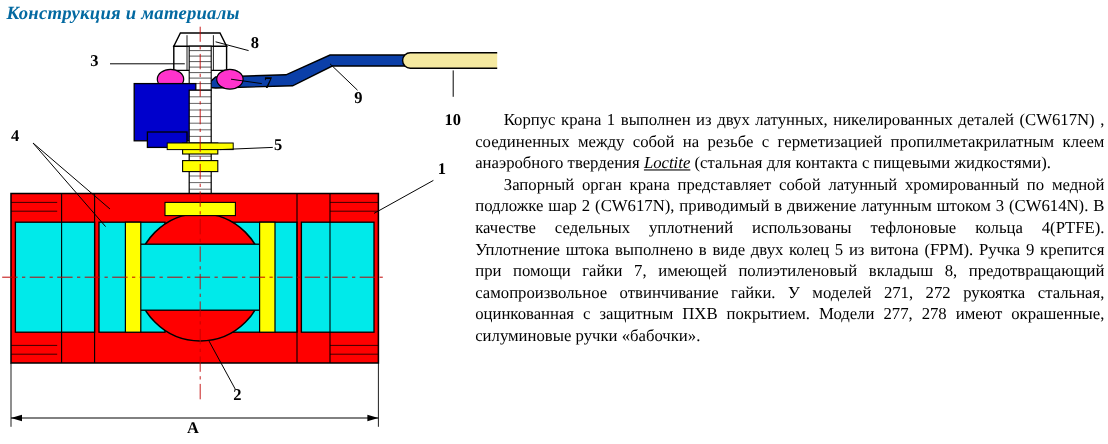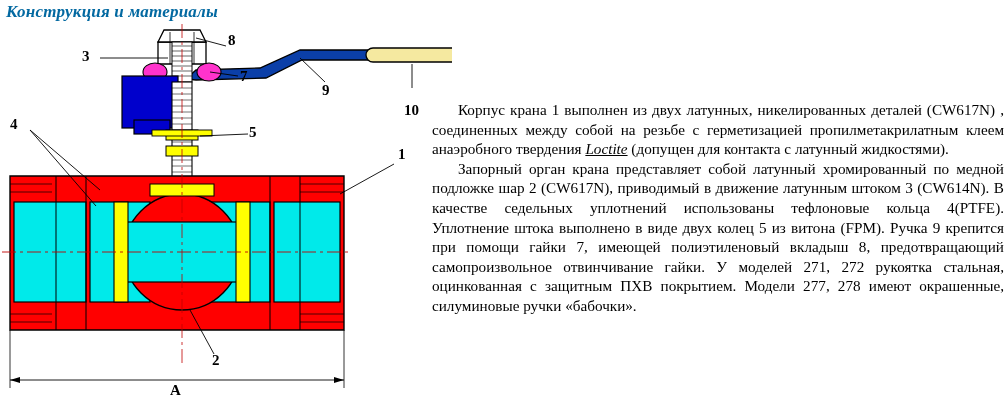--- a/index.html
+++ b/index.html
@@ -186,15 +186,15 @@
   <span class="lbl" style="left:10px; top:92px; font-weight:bold;">4</span>
   <span class="lbl" style="left:249px; top:100px; font-weight:bold;">5</span>
   <span class="lbl" style="left:240px; top:44px; font-weight:bold;">7</span>
   <span class="lbl" style="left:228px; top:8px; font-weight:bold;">8</span>
   <span class="lbl" style="left:322px; top:58px; font-weight:bold;">9</span>
   <span class="lbl" style="left:404px; top:62px; font-weight:bold;margin-top:16px;">10</span>
   <span class="lbl" style="left:170px; top:358px; font-weight:bold;">A</span>
 </div>
 
 <div id="text-column">
-  <p><span>Корпус крана 1 выполнен из двух латунных, никелированных деталей (CW617N) , соединенных между собой на резьбе с герметизацией пропилметакрилатным клеем анаэробного твердения </span><span class="ital">Loctite</span><span> (допущен для контакта с латунный жидкостями).</span></p>
+  <p><span>Корпус крана 1 выполнен из двух латунных, никелированных деталей (CW617N) , соединенных между собой на резьбе с герметизацией пропилметакрилатным клеем анаэробного твердения </span><span class="ital">Loctite</span><span> (стальная для контакта с пищевыми жидкостями).</span></p>
   <p>Запорный орган крана представляет собой  латунный хромированный  по медной подложке шар 2 (CW617N), приводимый в движение  латунным штоком 3 (CW614N). В качестве седельных уплотнений использованы тефлоновые кольца 4(PTFE). Уплотнение штока выполнено в виде двух колец 5 из витона (FPM). Ручка 9  крепится при помощи гайки 7, имеющей полиэтиленовый вкладыш 8, предотвращающий самопроизвольное отвинчивание  гайки. У моделей 271, 272 рукоятка стальная, оцинкованная с защитным ПХВ покрытием. Модели 277, 278 имеют окрашенные, силуминовые ручки «бабочки».</p>
 </div>
 
 </body></html>

